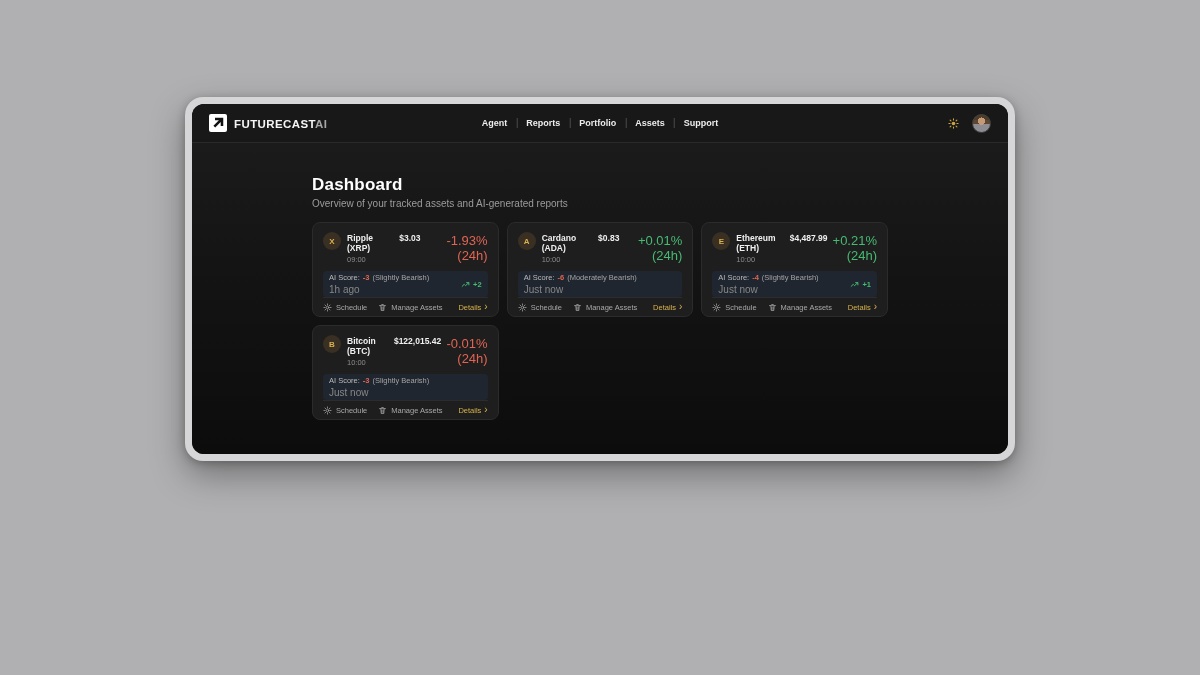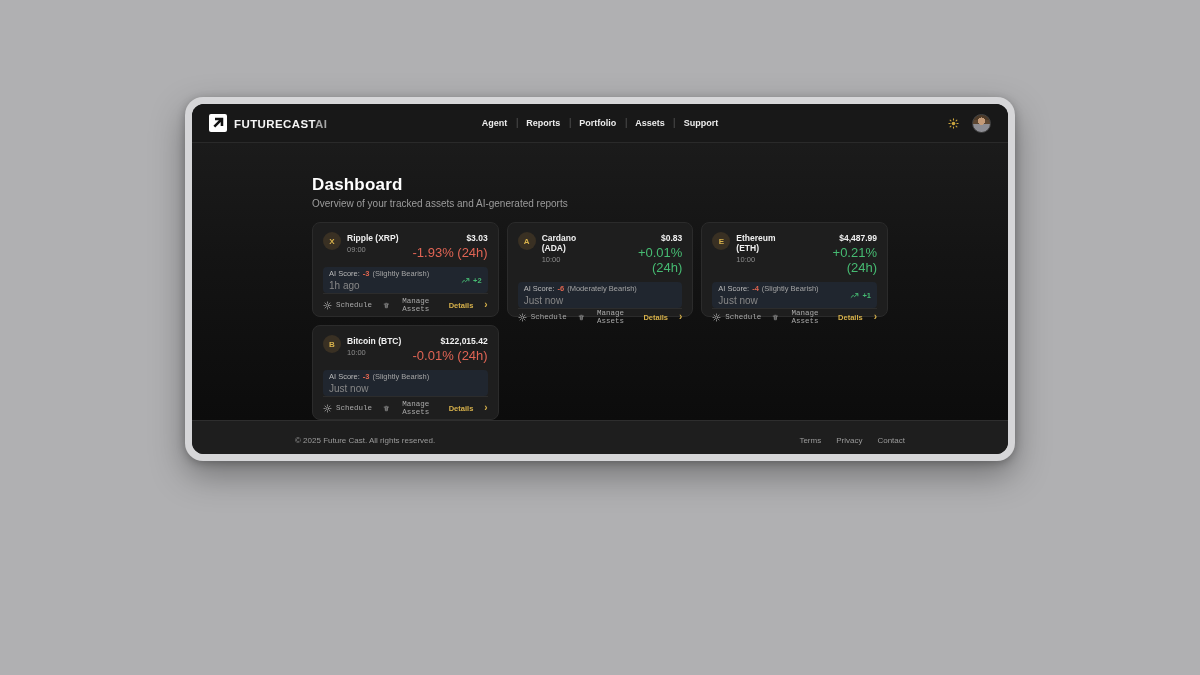--- a/index.html
+++ b/index.html
@@ -57,21 +57,21 @@
   }
   .card-head{display:flex;align-items:flex-start;gap:6px;}
   .coin{
     width:18px;height:18px;border-radius:50%;flex:0 0 18px;
     background:#393023;color:#d7b14b;font-size:8px;font-weight:700;
     display:flex;align-items:center;justify-content:center;
   }
   .names{display:flex;flex-direction:column;gap:2px;padding-top:1px;}
   .asset-name{color:#f0f0f0;font-size:8.5px;font-weight:700;}
   .asset-time{color:#8c8c8c;font-size:7.5px;}
-  .pricing{margin-left:auto;text-align:right;display:flex;flex-direction:column;gap:2px;padding-top:1px;}
+  .pricing{margin-left:auto;text-align:right;display:flex;flex-direction:row;gap:2px;padding-top:1px;}
   .price{color:#f0f0f0;font-size:8.5px;font-weight:700;}
   .change{font-size:13px;}
   .change.down{color:#e06454;}
   .change.up{color:#46bb72;}
   .ai-row{
     margin-top:7px;background:#20262f;border-radius:4px;
     padding:4px 6px;display:flex;align-items:center;min-height:18px;
   }
   .ai-left{display:flex;flex-direction:column;gap:2px;}
   .ai-line{font-size:7.5px;color:#b9b9b9;display:flex;gap:3px;align-items:center;}
@@ -79,25 +79,25 @@
   .ai-sentiment{color:#a3a3a3;}
   .ai-updated{color:#878787;font-size:10px;}
   .trend{margin-left:auto;display:flex;align-items:center;gap:3px;color:#46bb72;font-size:7.5px;font-weight:700;}
   .card-actions{
     margin-top:auto;border-top:1px solid #2c2c2c;
     display:flex;align-items:center;height:29px;gap:11px;
   }
   .act{
     background:none;border:none;padding:0;margin:0;cursor:pointer;
     color:#a8a8a8;font-size:7.5px;display:flex;align-items:center;gap:4px;
-    font-family:Liberation Mono, monospace;
+    font-family:Liberation Sans, sans-serif;
   }
   .details-btn{
     margin-left:auto;background:none;border:none;padding:0;cursor:pointer;
-    color:#d7b14b;font-weight:700;font-size:7.5px;display:flex;align-items:flex-end;gap:11px;
+    color:#d7b14b;font-weight:400;font-size:7.5px;display:flex;align-items:flex-end;gap:3px;
     font-family:inherit;
   }
   .chev{font-size:10px;line-height:1;margin-top:-1px;}
   
   .app-footer{
     flex:0 0 39px;background:#1e1e1e;border-top:1px solid #2e2e2e;
     display:flex;align-items:center;justify-content:space-between;padding:0 103px;
   }
   .copyright{color:#9a9a9a;font-size:8px;}
   .footer-links{display:flex;gap:15px;}
@@ -357,25 +357,15 @@
       <button class="details-btn">
         <span>Details</span>
         <span class="chev">›</span>
       </button>
     </div>
   </div>
 </div>
       </div>
     </main>
 
-    <footer class="app-footer">
-      <span class="copyright">© 2025 Future Cast. All rights reserved.</span>
-      <div class="footer-links" id="footer-links">
-  <a class="footer-link">Terms</a>
-
-  <a class="footer-link">Privacy</a>
-
-  <a class="footer-link">Contact</a>
+
+  </div>
 </div>
-    </footer>
-
-  </div>
-</div>
 
 </body></html>

